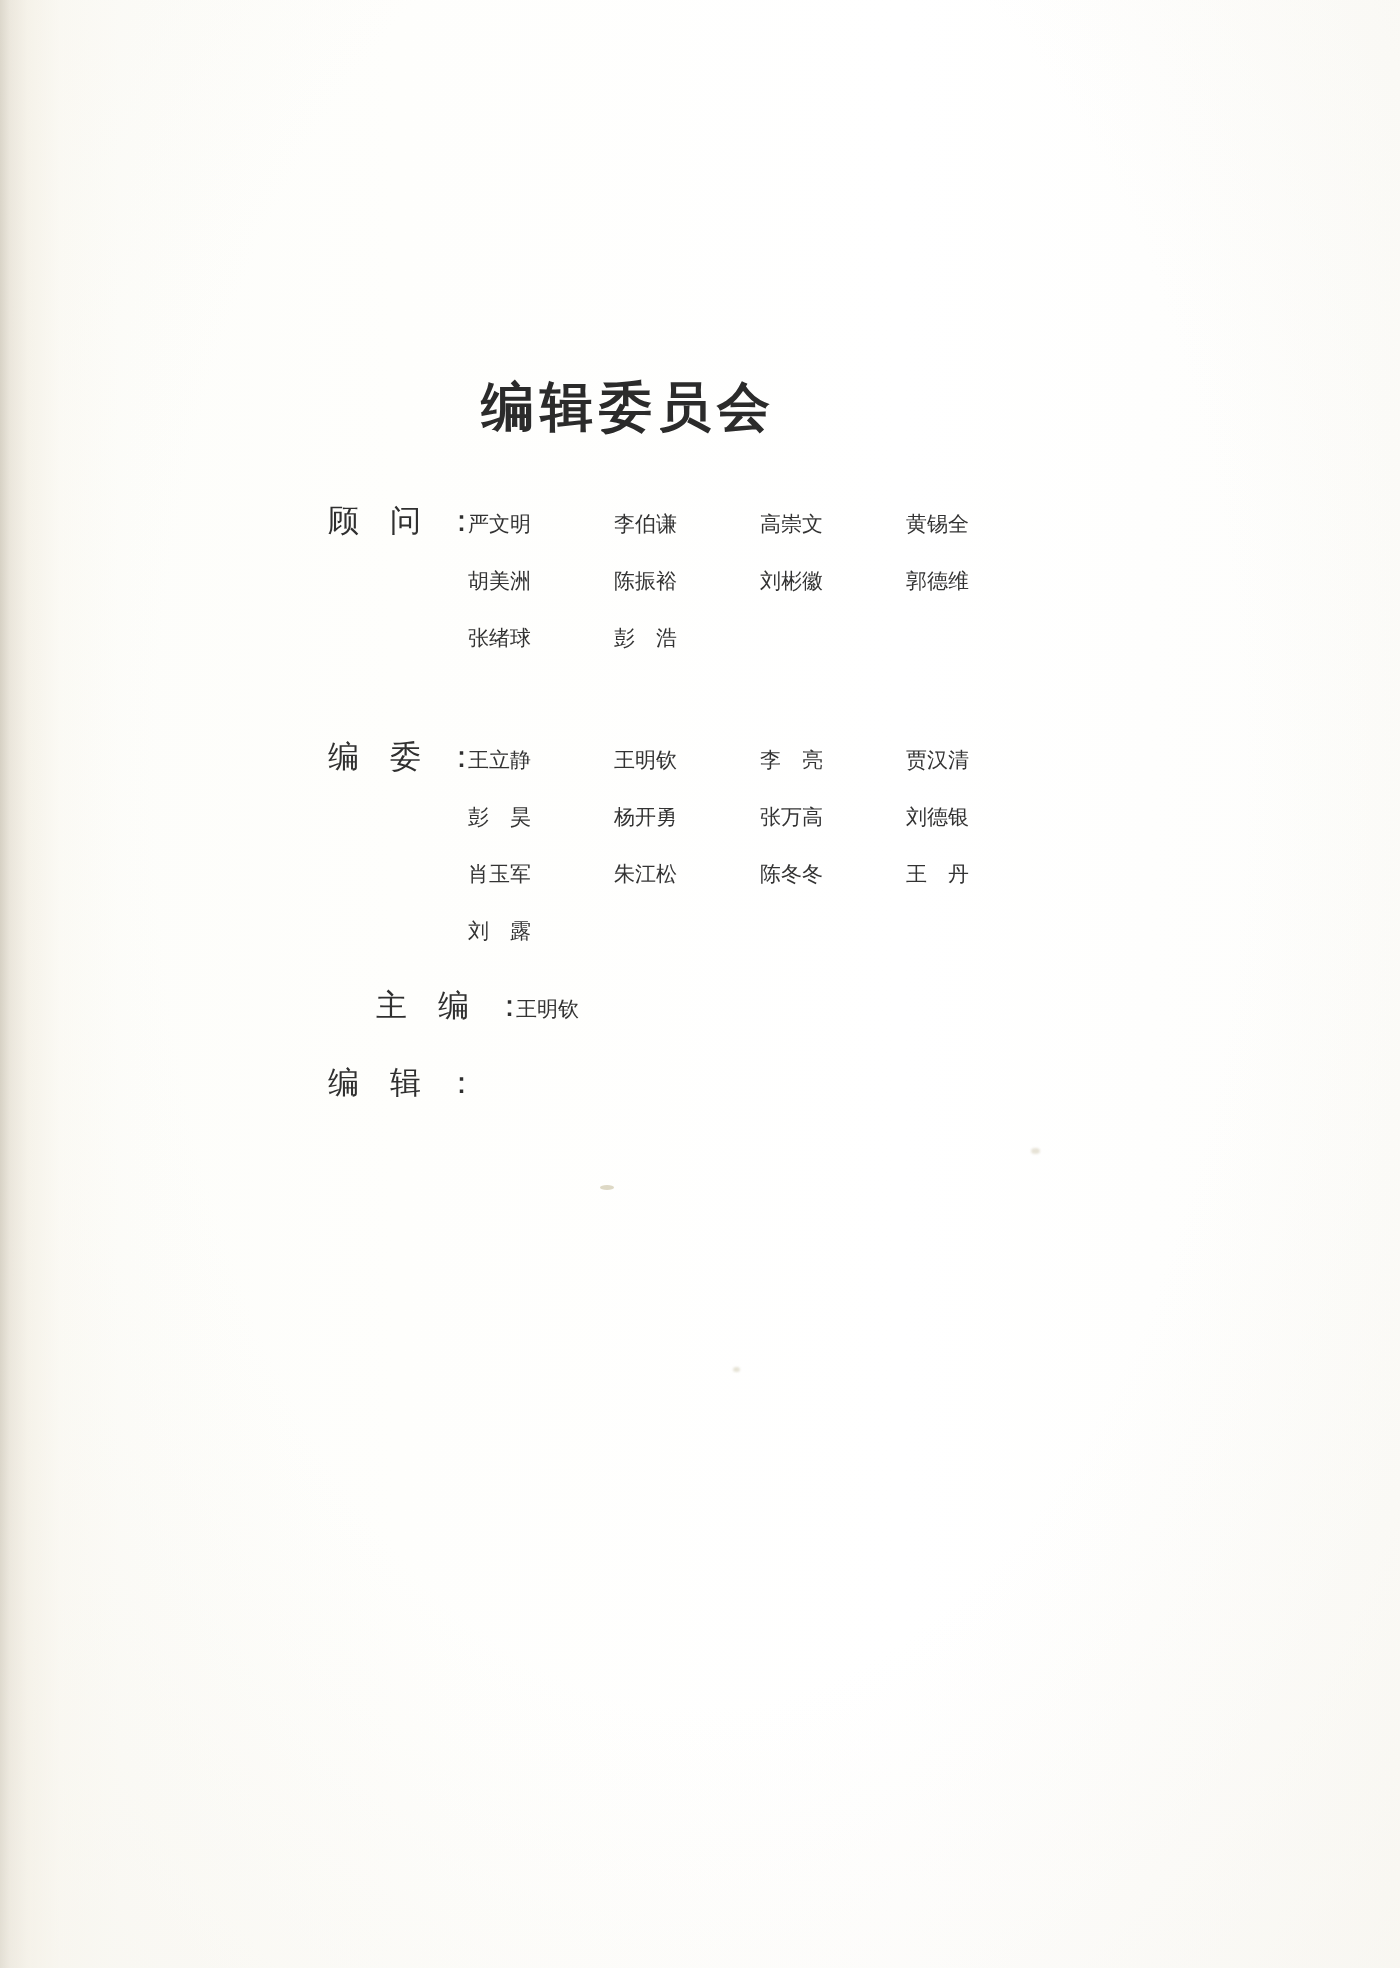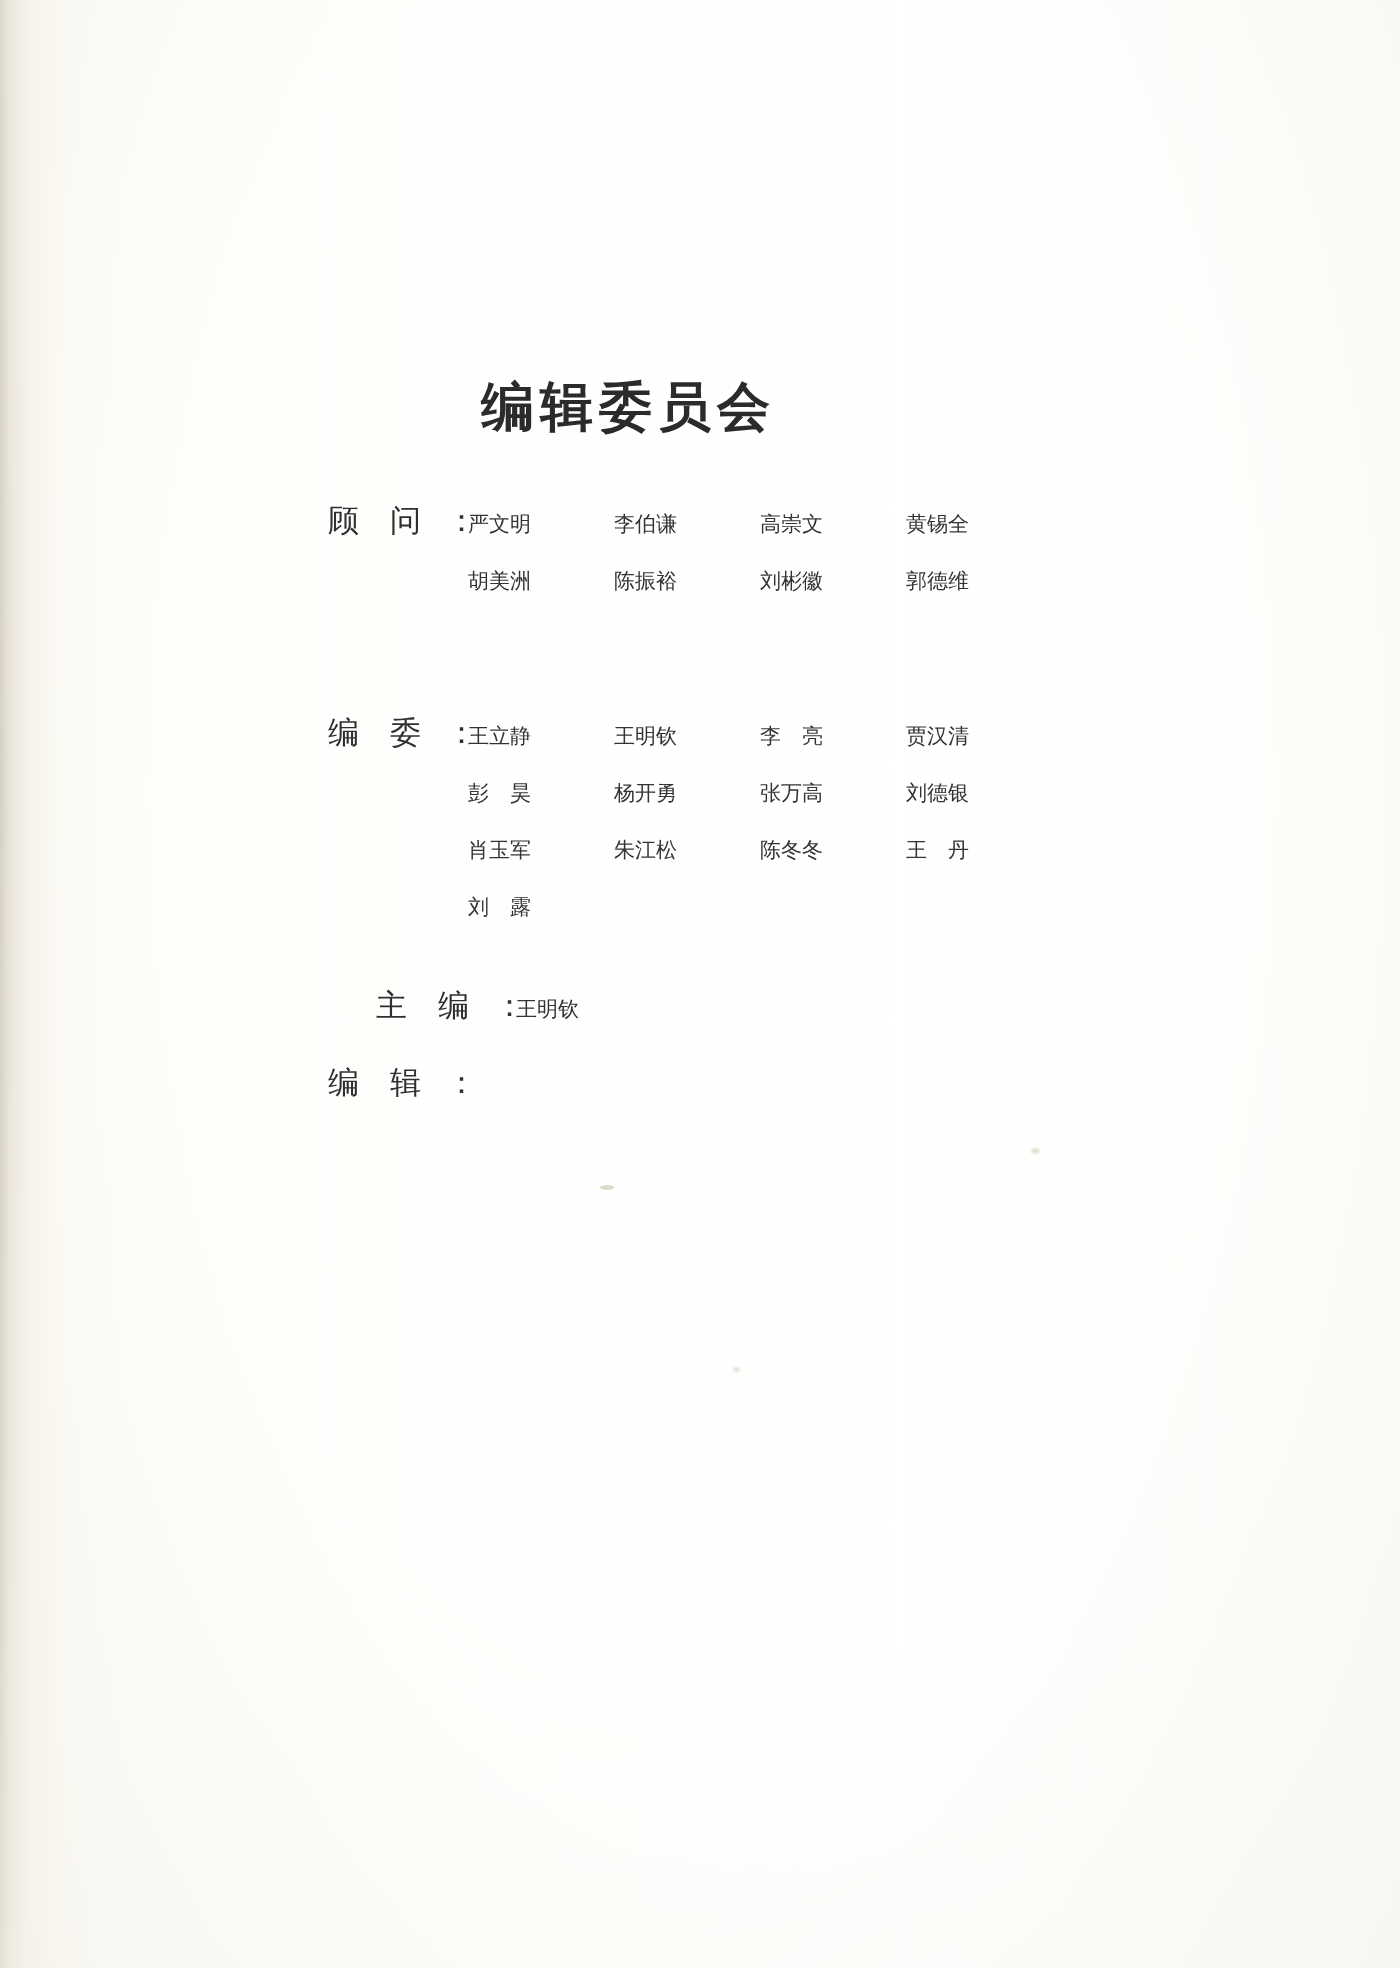--- a/index.html
+++ b/index.html
@@ -108,21 +108,21 @@
     justify-content: flex-start;
   }
   .name .n-inner {
     display: flex;
     justify-content: space-between;
     min-width: 98px;
   }
 
   
   #block-advisors { top: 500px; }
-  #block-members  { top: 712px; }
+  #block-members  { top: 736px; }
   #block-chief    { top: 985px; margin-left: 48px; }
   #block-editors  { top: 1056px; margin-top: 6px; }
 
   
   .speck {
     position: absolute;
     left: 600px;
     top: 1185px;
     width: 14px;
     height: 5px;
@@ -194,20 +194,34 @@
             <span class="n-inner">陈振裕</span>
           </div>
         <div class="name">
             <span class="n-inner">刘彬徽</span>
           </div>
         <div class="name">
             <span class="n-inner">郭德维</span>
           </div>
       </div>
     </div>
+    <div class="row">
+      <div class="label blank">
+        <span class="lab-text">顾　问</span>
+        <span class="colon">：</span>
+      </div>
+      <div class="names">
+        <div class="name">
+            <span class="n-inner">张绪球</span>
+          </div>
+        <div class="name">
+            <span class="n-inner">彭　浩</span>
+          </div>
+      </div>
+    </div>
   </div>
 
   <div class="block" id="block-members">
     <div class="row">
       <div class="label">
         <span class="lab-text">编　委</span>
         <span class="colon">：</span>
       </div>
       <div class="names">
         <div class="name">

